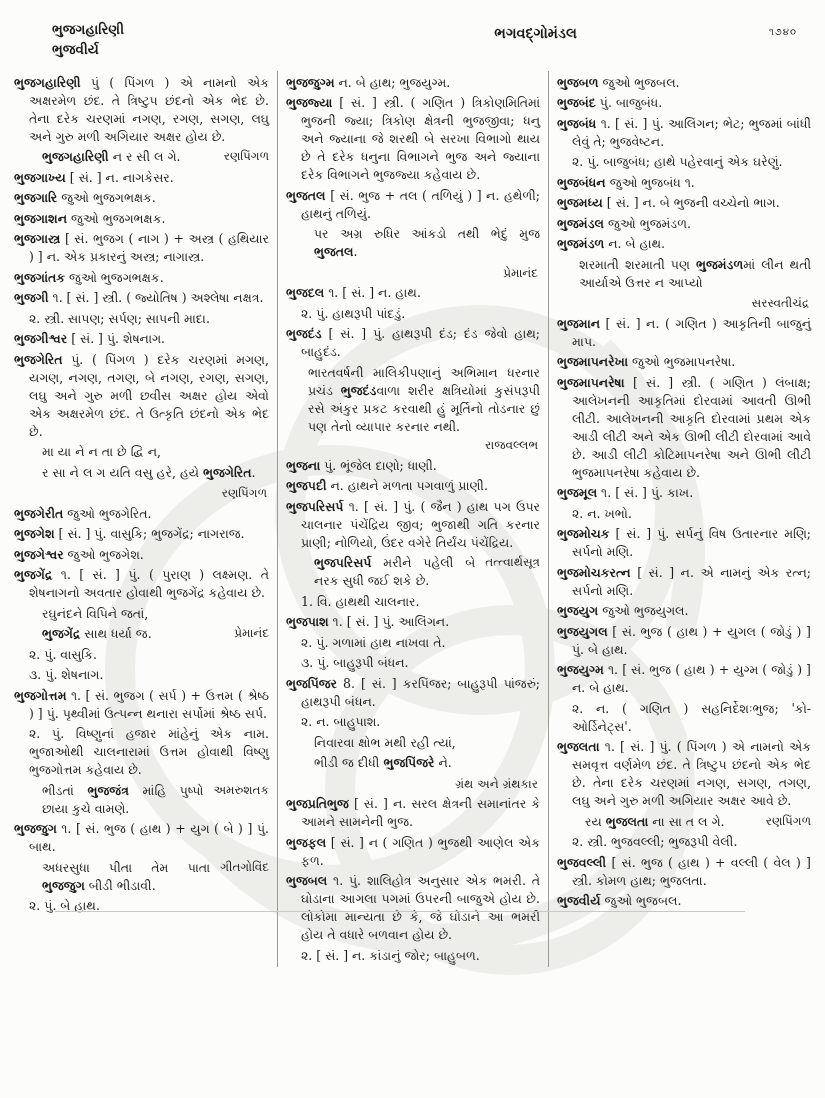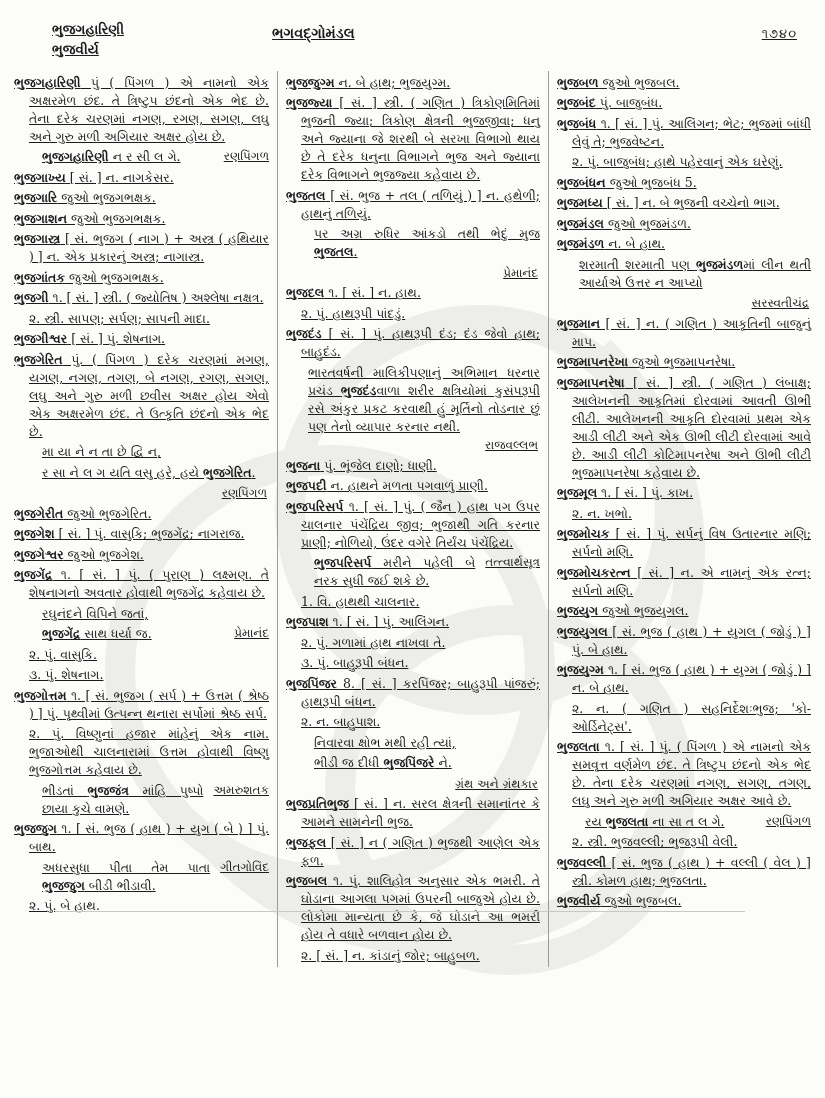--- a/index.html
+++ b/index.html
@@ -4,35 +4,35 @@
 <style>
   html,body{margin:0;padding:0;}
   body{
     width:825px;height:1098px;
     background:#fcfcfa;
     color:#1c1c1c;
     font-family:"DejaVu Serif", serif;
     position:relative;
     overflow:hidden;
   }
-  .page{position:relative;width:825px;height:926px;text-decoration:underline;}
+  .page{position:relative;width:825px;height:926px;}
   .watermark{
     position:absolute;left:80px;top:230px;width:720px;height:790px;
     z-index:0;pointer-events:none;
   }
   .header{
     position:relative;z-index:2;
     display:grid;grid-template-columns:220px 1fr 220px;
     align-items:start;
     padding:20px 28px 6px 52px;
     font-size:14px;
   }
   .guideword{font-weight:700;line-height:1.45;font-size:13.5px;}
-  .title{text-align:left;font-weight:700;font-size:14.5px;padding-top:4px;}
-  .pageno{text-align:right;font-size:13px;padding-top:6px;letter-spacing:1px;}
+  .title{text-align:right;font-weight:700;font-size:14.5px;padding-top:4px;}
+  .pageno{text-align:right;font-size:10px;padding-top:6px;letter-spacing:1px;}
   .cols{
     position:relative;z-index:1;
     display:grid;grid-template-columns:1fr 1fr 1fr;
     padding:6px 6px 0 6px;
   }
   .col{
     padding:0 8px;
     font-size:12.5px;
     line-height:1.44;
     text-align:justify;
@@ -161,21 +161,21 @@
         <div class="blk entry"><span class="hw">ભુજપ્રતિભુજ</span><span> [ સં. ] ન. સરલ ક્ષેત્રની સમાનાંતર કે આમને સામનેની ભુજ.</span></div>
         <div class="blk entry"><span class="hw">ભુજફલ</span><span> [ સં. ] ન ( ગણિત ) ભુજથી આણેલ એક ફળ.</span></div>
         <div class="blk entry"><span class="hw">ભુજબલ</span><span> ૧. પું. શાલિહોત્ર અનુસાર એક ભમરી. તે ઘોડાના આગલા પગમાં ઉપરની બાજુએ હોય છે. લોકોમાં માન્યતા છે કે, જે ઘોડાને આ ભમરી હોય તે વધારે બળવાન હોય છે.</span></div>
         <div class="blk sense"><span>૨. [ સં. ] ન. કાંડાનું જોર; બાહુબળ.</span></div>
       </div>
     <div class="col">
         <div class="blk entry"><span class="hw">ભુજબળ</span><span> જુઓ ભુજબલ.</span></div>
         <div class="blk entry"><span class="hw">ભુજબંદ</span><span> પું. બાજુબંધ.</span></div>
         <div class="blk entry"><span class="hw">ભુજબંધ</span><span> ૧. [ સં. ] પું. આલિંગન; ભેટ; ભુજમાં બાંધી લેવું તે; ભુજવેષ્ટન.</span></div>
         <div class="blk sense"><span>૨. પું. બાજુબંધ; હાથે પહેરવાનું એક ઘરેણું.</span></div>
-        <div class="blk entry"><span class="hw">ભુજબંધન</span><span> જુઓ ભુજબંધ 5.</span></div>
+        <div class="blk entry"><span class="hw">ભુજબંધન</span><span> જુઓ ભુજબંધ ૧.</span></div>
         <div class="blk entry"><span class="hw">ભુજમધ્ય</span><span> [ સં. ] ન. બે ભુજની વચ્ચેનો ભાગ.</span></div>
         <div class="blk entry"><span class="hw">ભુજમંડલ</span><span> જુઓ ભુજમંડળ.</span></div>
         <div class="blk entry"><span class="hw">ભુજમંડળ</span><span> ન. બે હાથ.</span></div>
         <div class="blk quote"><span>શરમાતી શરમાતી પણ </span><span class="b">ભુજમંડળ</span><span>માં લીન થતી આર્યાએ ઉત્તર ન આપ્યો</span></div>
         <div class="blk attrib-line"><span class="attrib">સરસ્વતીચંદ્ર</span></div>
         <div class="blk entry"><span class="hw">ભુજમાન</span><span> [ સં. ] ન. ( ગણિત ) આકૃતિની બાજુનું માપ.</span></div>
         <div class="blk entry"><span class="hw">ભુજમાપનરેખા</span><span> જુઓ ભુજમાપનરેષા.</span></div>
         <div class="blk entry"><span class="hw">ભુજમાપનરેષા</span><span> [ સં. ] સ્ત્રી. ( ગણિત ) લંબાક્ષ; આલેખનની આકૃતિમાં દોરવામાં આવતી ઊભી લીટી. આલેખનની આકૃતિ દોરવામાં પ્રથમ એક આડી લીટી અને એક ઊભી લીટી દોરવામાં આવે છે. આડી લીટી કોટિમાપનરેષા અને ઊભી લીટી ભુજમાપનરેષા કહેવાય છે.</span></div>
         <div class="blk entry"><span class="hw">ભુજમૂલ</span><span> ૧. [ સં. ] પું. કાખ.</span></div>
         <div class="blk sense"><span>૨. ન. ખભો.</span></div>

